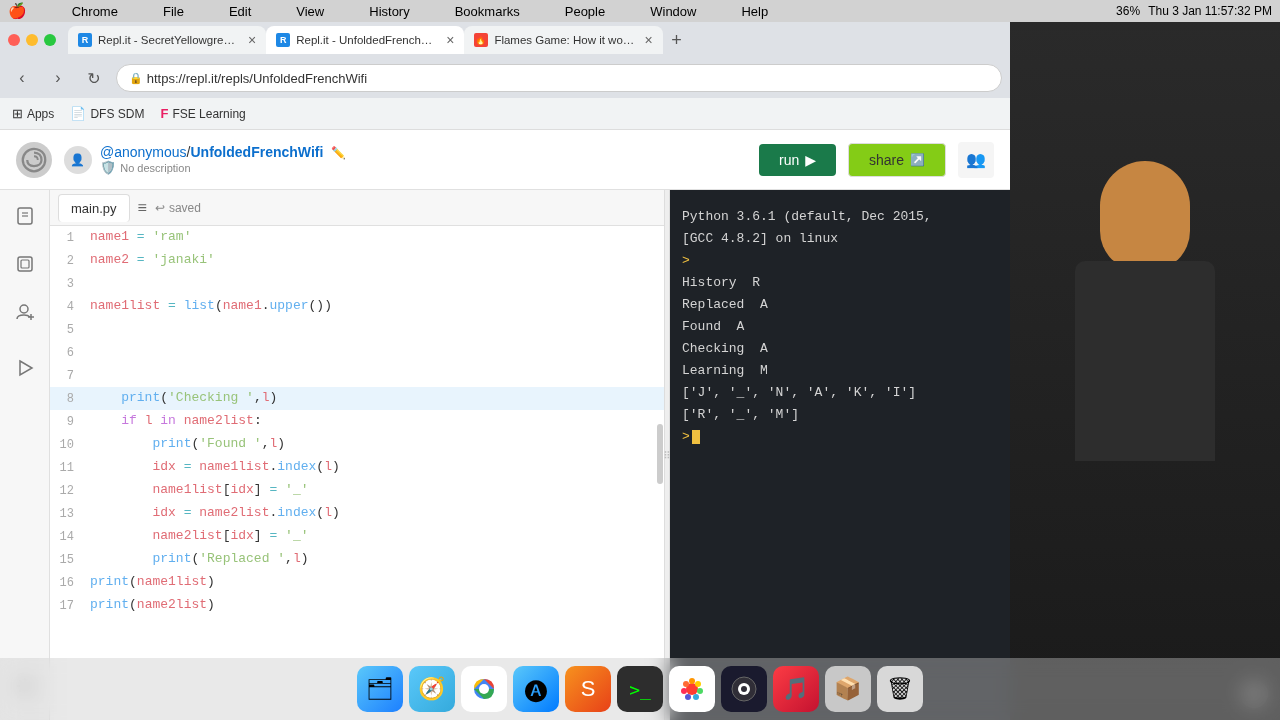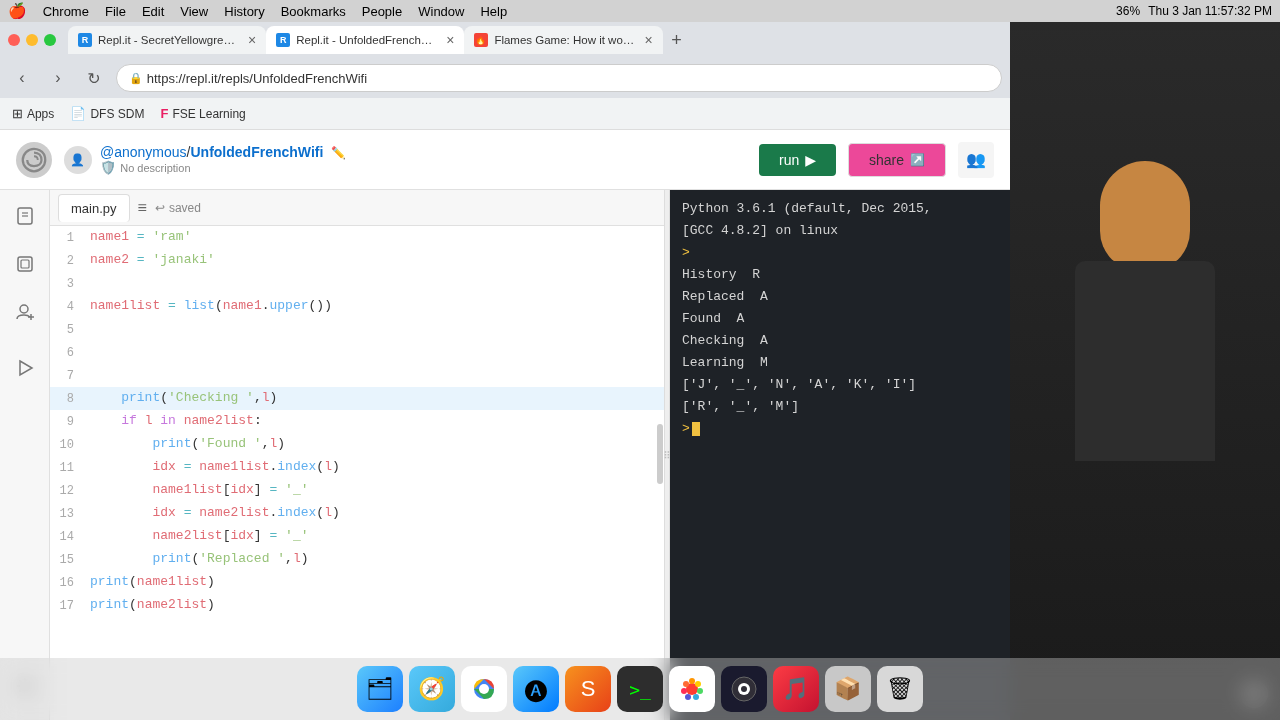--- a/index.html
+++ b/index.html
@@ -13,21 +13,21 @@
       display: flex;
       align-items: center;
       padding: 0 8px;
       font-size: 13px;
       font-weight: 500;
       gap: 16px;
       position: relative;
       z-index: 100;
     }
     .menubar-apple { font-size: 15px; }
-    .menubar-item { cursor: pointer; }
+    .menubar-item { cursor: pointer; margin-left: 29px; }
     .menubar-right {
       position: absolute;
       right: 8px;
       display: flex;
       align-items: center;
       gap: 8px;
       font-size: 12px;
     }
 
     
@@ -162,21 +162,21 @@
       border-radius: 4px;
       padding: 8px 20px;
       font-size: 14px;
       cursor: pointer;
       display: flex;
       align-items: center;
       gap: 6px;
       font-weight: 500;
     }
     .share-btn {
-      background: #ec4899;
+      background: #84cc16;
       color: #333;
       border: 1px solid #ddd;
       border-radius: 4px;
       padding: 8px 20px;
       font-size: 14px;
       cursor: pointer;
       display: flex;
       align-items: center;
       gap: 6px;
     }
@@ -295,21 +295,21 @@
       min-width: 340px;
       background: #1e2227;
       display: flex;
       flex-direction: column;
       font-family: 'Monaco', 'Menlo', 'Courier New', monospace;
       font-size: 13px;
       color: #d4d4d4;
       padding: 8px 12px;
       line-height: 20px;
     }
-    .console-output { flex: 1; overflow-y: auto; }
+    .console-output { flex: 1; overflow-y: auto; margin-top: 8px; }
     .console-line { white-space: pre; padding: 1px 0; }
     .console-prompt { color: #f0c040; }
 
     
     .webcam-overlay {
       position: absolute;
       top: 22px;
       right: 0;
       width: 270px;
       height: 698px;

